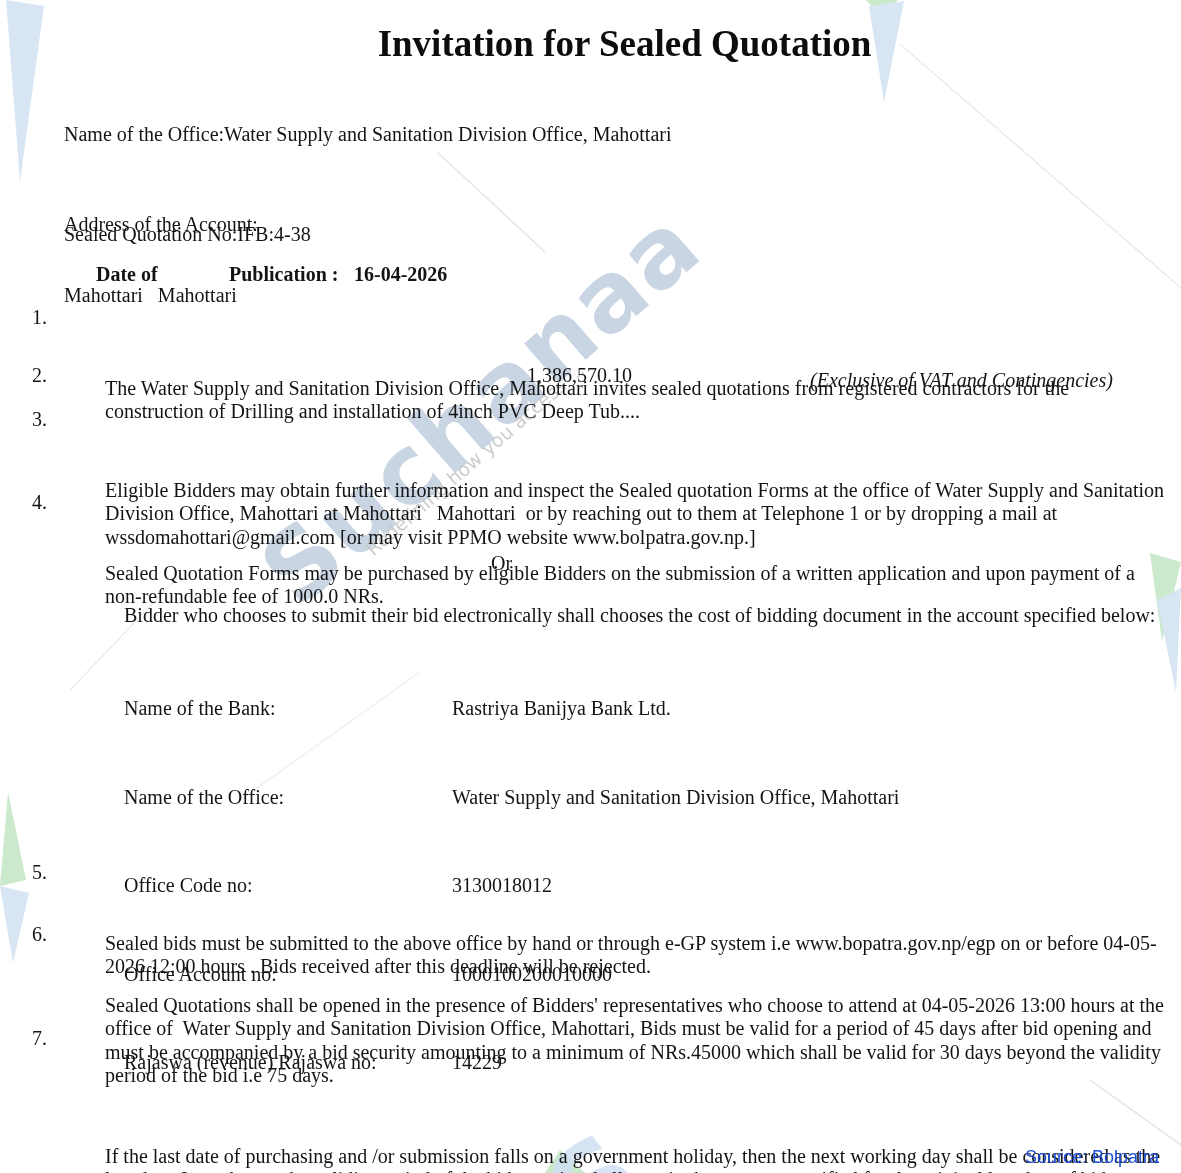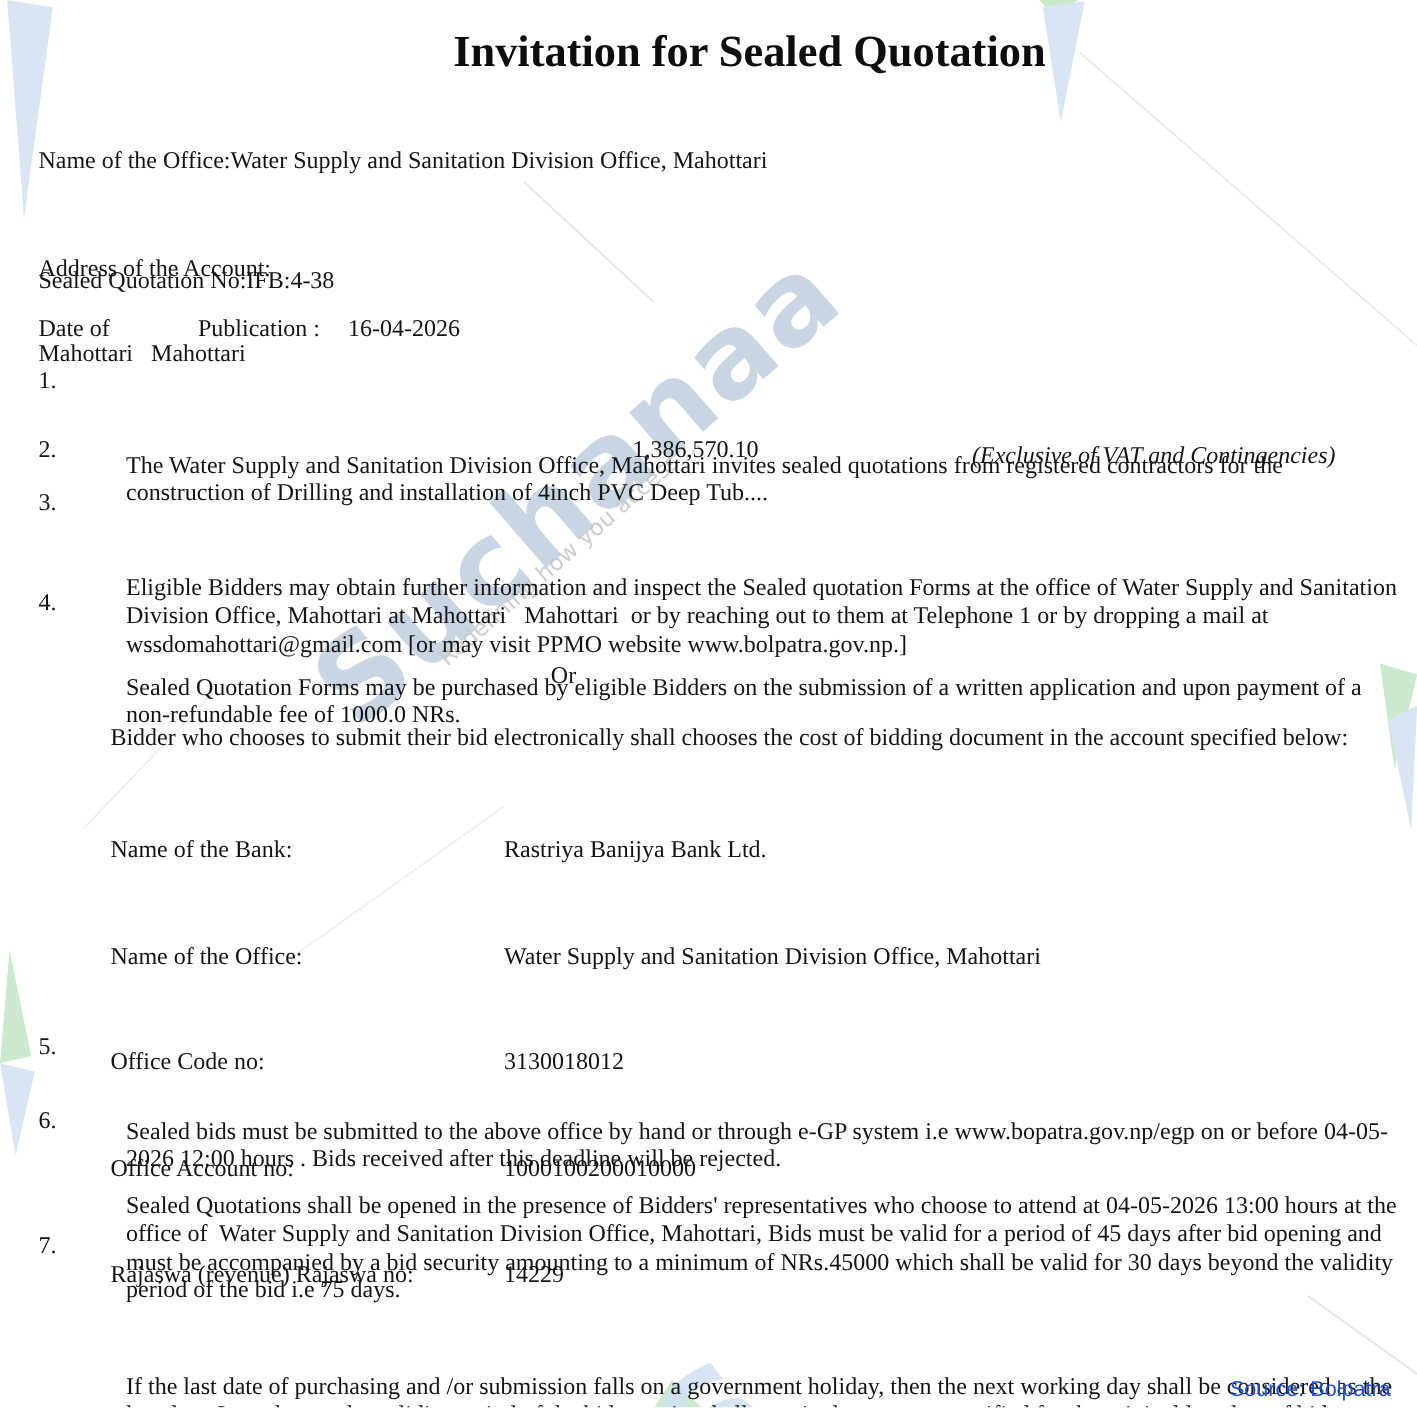--- a/index.html
+++ b/index.html
@@ -4,21 +4,21 @@
 <style>
   html,body{margin:0;padding:0;background:#ffffff;}
   .page{
     position:relative;
     width:1181px;height:1173px;
     background:#ffffff;
     font-family:"Liberation Serif", serif;
     color:#141414;
     overflow:hidden;
   }
-  .abs{position:absolute;}
+  .abs{position:absolute;margin-left:32px;}
   .title{
     position:absolute;top:22px;left:0;width:100%;
     text-align:center;font-size:37px;font-weight:bold;
     letter-spacing:0px;color:#0d0d0d;padding-left:34px;
   }
   .bodytext{font-size:20px;line-height:23.5px;white-space:pre-wrap;}
   .item{position:absolute;left:32px;width:1120px;}
   .item-no{position:absolute;left:0;top:0;font-size:20px;line-height:23.5px;}
   .item-text{margin-left:73px;width:1060px;}
   .amount{position:absolute;left:495px;top:0;font-size:20px;}
@@ -88,21 +88,21 @@
 
   <div class="abs bodytext" style="left:32px;top:123px;">Name of the Office:Water Supply and Sanitation Division Office, Mahottari</div>
 
   <div class="abs bodytext" style="left:32px;top:166px;">
     <div>Address of the Account:</div>
     <div>Mahottari   Mahottari</div>
   </div>
 
   <div class="abs bodytext" style="left:32px;top:223px;">Sealed Quotation No:IFB:4-38</div>
 
-  <div class="abs bodytext" style="left:32px;top:263px;width:600px;height:24px;">
+  <div class="abs bodytext" style="left:32px;top:263px;width:600px;height:24px;font-weight:bold;">
     <span class="abs" style="left:0;top:0;">Date of</span>
     <span class="abs" style="left:133px;top:0;">Publication :</span>
     <span class="abs" style="left:258px;top:0;">16-04-2026</span>
   </div>
 
   <div class="item bodytext" style="top:306px;">
     <span class="item-no">1.</span>
     <div class="item-text">The Water Supply and Sanitation Division Office, Mahottari invites sealed quotations from registered contractors for the construction of Drilling and installation of 4inch PVC Deep Tub....</div>
   </div>
 

